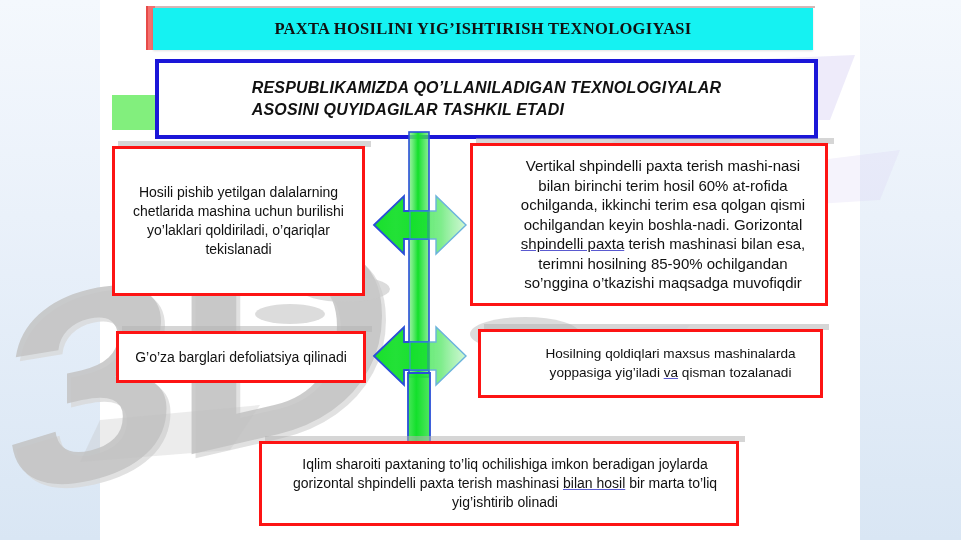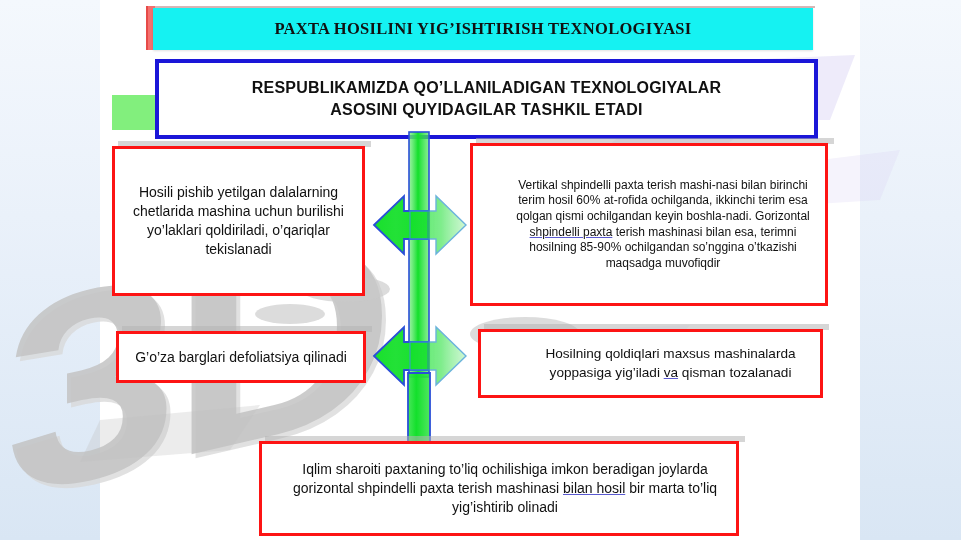--- a/index.html
+++ b/index.html
@@ -56,21 +56,21 @@
     background:#f4706e;border-left:2px solid #e64a48;
   }
   .thin-top-line{
     position:absolute;left:150px;top:6px;width:665px;height:2px;
     background:#d8b6b6;
   }
   
   .blue-box{
     position:absolute;left:155px;top:59px;width:655px;height:72px;
     border:4px solid #1a16d8;background:#ffffff;
-    display:flex;align-items:center;justify-content:center;text-align:center;
+    display:flex;align-items:center;justify-content:center;font-style:italic;
   }
   .blue-box span{
     font-size:16px;font-weight:bold;color:#111;line-height:1.35;letter-spacing:.2px;
   }
   .green-chip{
     position:absolute;left:112px;top:95px;width:44px;height:35px;
     background:#82ef7d;
   }
   
   .rbox{
@@ -81,26 +81,26 @@
   .rbox .txt{
     font-size:13.5px;font-weight:normal;color:#111;line-height:1.32;
     padding:4px 10px;
   }
   .rbox-shadow{
     position:absolute;background:#b5b5b5;opacity:.55;
   }
   #box1{left:112px;top:146px;width:253px;height:150px;}
   #box1 .txt{font-size:14px;line-height:1.36;}
   #box2{left:470px;top:143px;width:358px;height:163px;}
-  #box2 .txt{font-size:12px;line-height:1.3;padding-left:38px;}
+  #box2 .txt{font-size:15px;line-height:1.3;padding-left:38px;}
   #box3{left:116px;top:331px;width:250px;height:52px;}
   #box3 .txt{font-size:14px;line-height:1.32;}
   #box4{left:478px;top:329px;width:345px;height:69px;padding-left:40px;}
   #box4 .txt{font-size:13.6px;line-height:1.34;}
-  #box5{left:259px;top:441px;width:480px;height:95px;padding-left:12px;}
+  #box5{left:259px;top:441px;width:480px;height:85px;padding-left:12px;}
   #box5 .txt{font-size:14px;line-height:1.34;}
   .ul{ text-decoration:underline; text-decoration-color:#5a5ad0; }
   
   .arrow-layer{position:absolute;left:0;top:0;width:961px;height:540px;pointer-events:none;}
 </style>
 </head>
 <body>
 
 <div id="slide">
 

